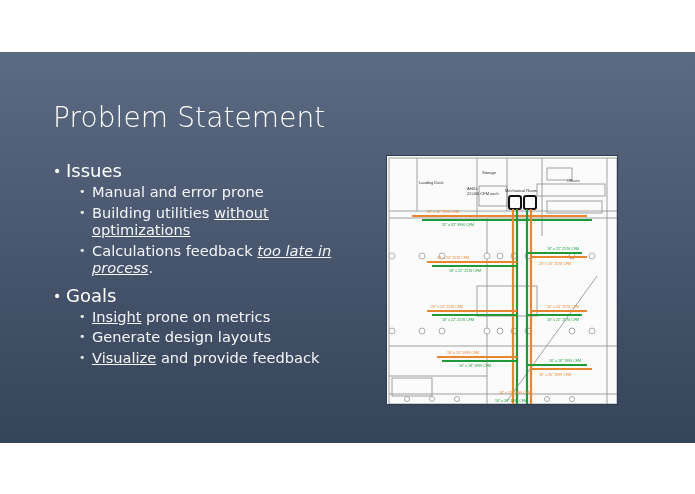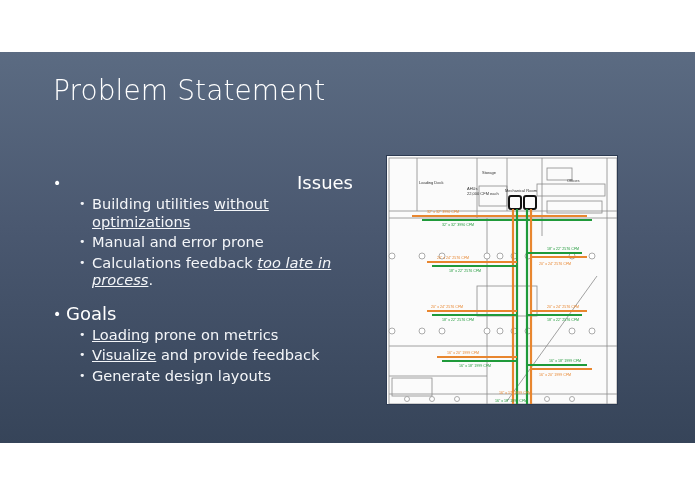--- a/index.html
+++ b/index.html
@@ -6,30 +6,30 @@
   body {
     width:695px; height:494px; background:#ffffff; position:relative; overflow:hidden;
     font-family: "DejaVu Sans", "Liberation Sans", sans-serif;
   }
   .slide {
     position:absolute; left:0; top:52px; width:695px; height:391px;
     background: linear-gradient(180deg, #5b6b82 0%, #4a5870 45%, #364459 100%);
     color:#f2f4f7;
   }
   .title {
-    position:absolute; left:53px; top:22px;
+    position:absolute; left:53px; top:49px;
     font-size:28px; font-weight:300; letter-spacing:0.1px; color:#ffffff;
     font-family: "DejaVu Sans", sans-serif;
   }
   .content { position:absolute; left:53px; top:104px; width:300px; }
   .l1 {
     position:relative; padding-left:13px; font-size:18px; line-height:22px; color:#fff;
-    margin-top:14px;
+    margin-top:8px;
   }
-  .l1:first-child { margin-top:16px;text-align:right; }
+  .l1:first-child { margin-top:4px; }
   .l1::before { content:"•"; position:absolute; left:0; top:0; font-size:14px; }
   .sub { margin:1px 0 0 26px; padding:0; }
   .l2 {
     position:relative; padding-left:13px; font-size:14.6px; line-height:17.5px; color:#f4f6f9;
     margin-bottom:3px;
   }
   .l2::before { content:"•"; position:absolute; left:0; top:0; font-size:11px; }
   .u { text-decoration:underline; }
   .ui { text-decoration:underline; font-style:italic; }
 
@@ -41,29 +41,29 @@
 </style>
 </head>
 <body>
 
 <div class="slide">
   <div class="title">Problem Statement</div>
 
   <div class="content">
     <div class="l1"><span>Issues</span></div>
     <div class="sub">
+      <div class="l2"><span>Manual and error prone</span></div>
       <div class="l2"><span>Building utilities </span><span class="u">without optimizations</span></div>
-      <div class="l2"><span>Manual and error prone</span></div>
       <div class="l2"><span>Calculations feedback </span><span class="ui">too late in process</span><span>.</span></div>
     </div>
     <div class="l1"><span>Goals</span></div>
     <div class="sub">
-      <div class="l2"><span class="u">Loading</span><span> prone on metrics</span></div>
+      <div class="l2"><span class="u">Insight</span><span> prone on metrics</span></div>
+      <div class="l2"><span>Generate design layouts</span></div>
       <div class="l2"><span class="u">Visualize</span><span> and provide feedback</span></div>
-      <div class="l2"><span>Generate design layouts</span></div>
     </div>
   </div>
 
   <div class="plan">
     <svg width="232" height="250" viewBox="0 0 232 250" font-family="Liberation Sans, sans-serif">
       <g stroke="#8a8a8a" stroke-width="0.8" fill="none">
         <rect x="2" y="2" width="228" height="246"></rect>
         <line x1="2" y1="55" x2="230" y2="55"></line>
         <line x1="2" y1="62" x2="230" y2="62"></line>
         <line x1="30" y1="2" x2="30" y2="55"></line>

